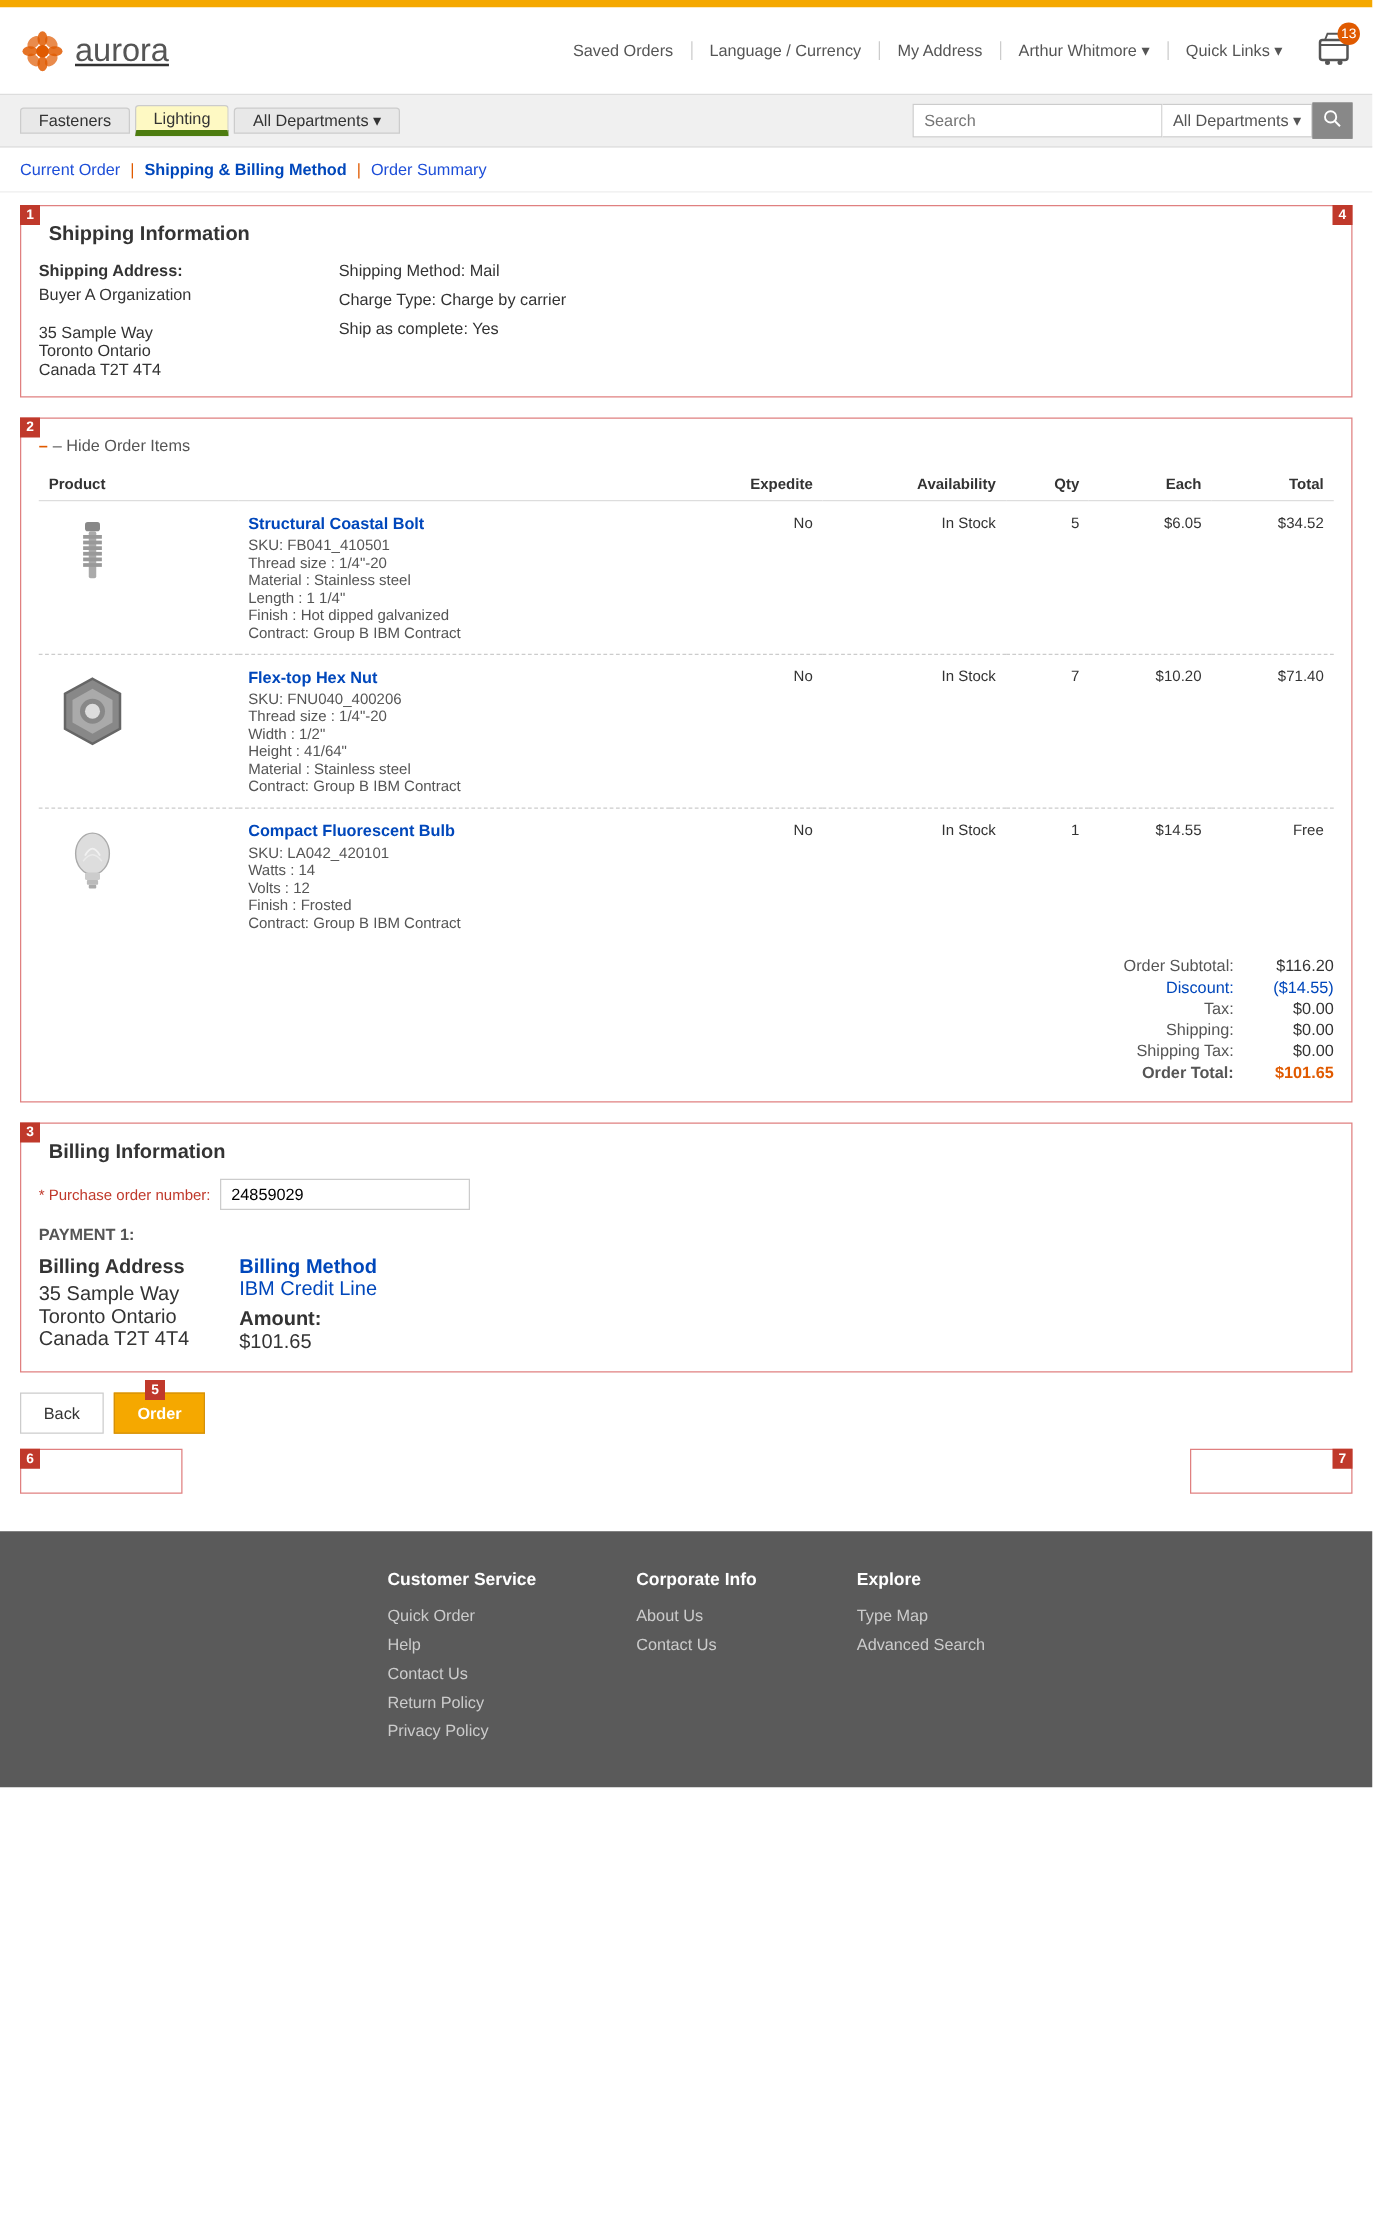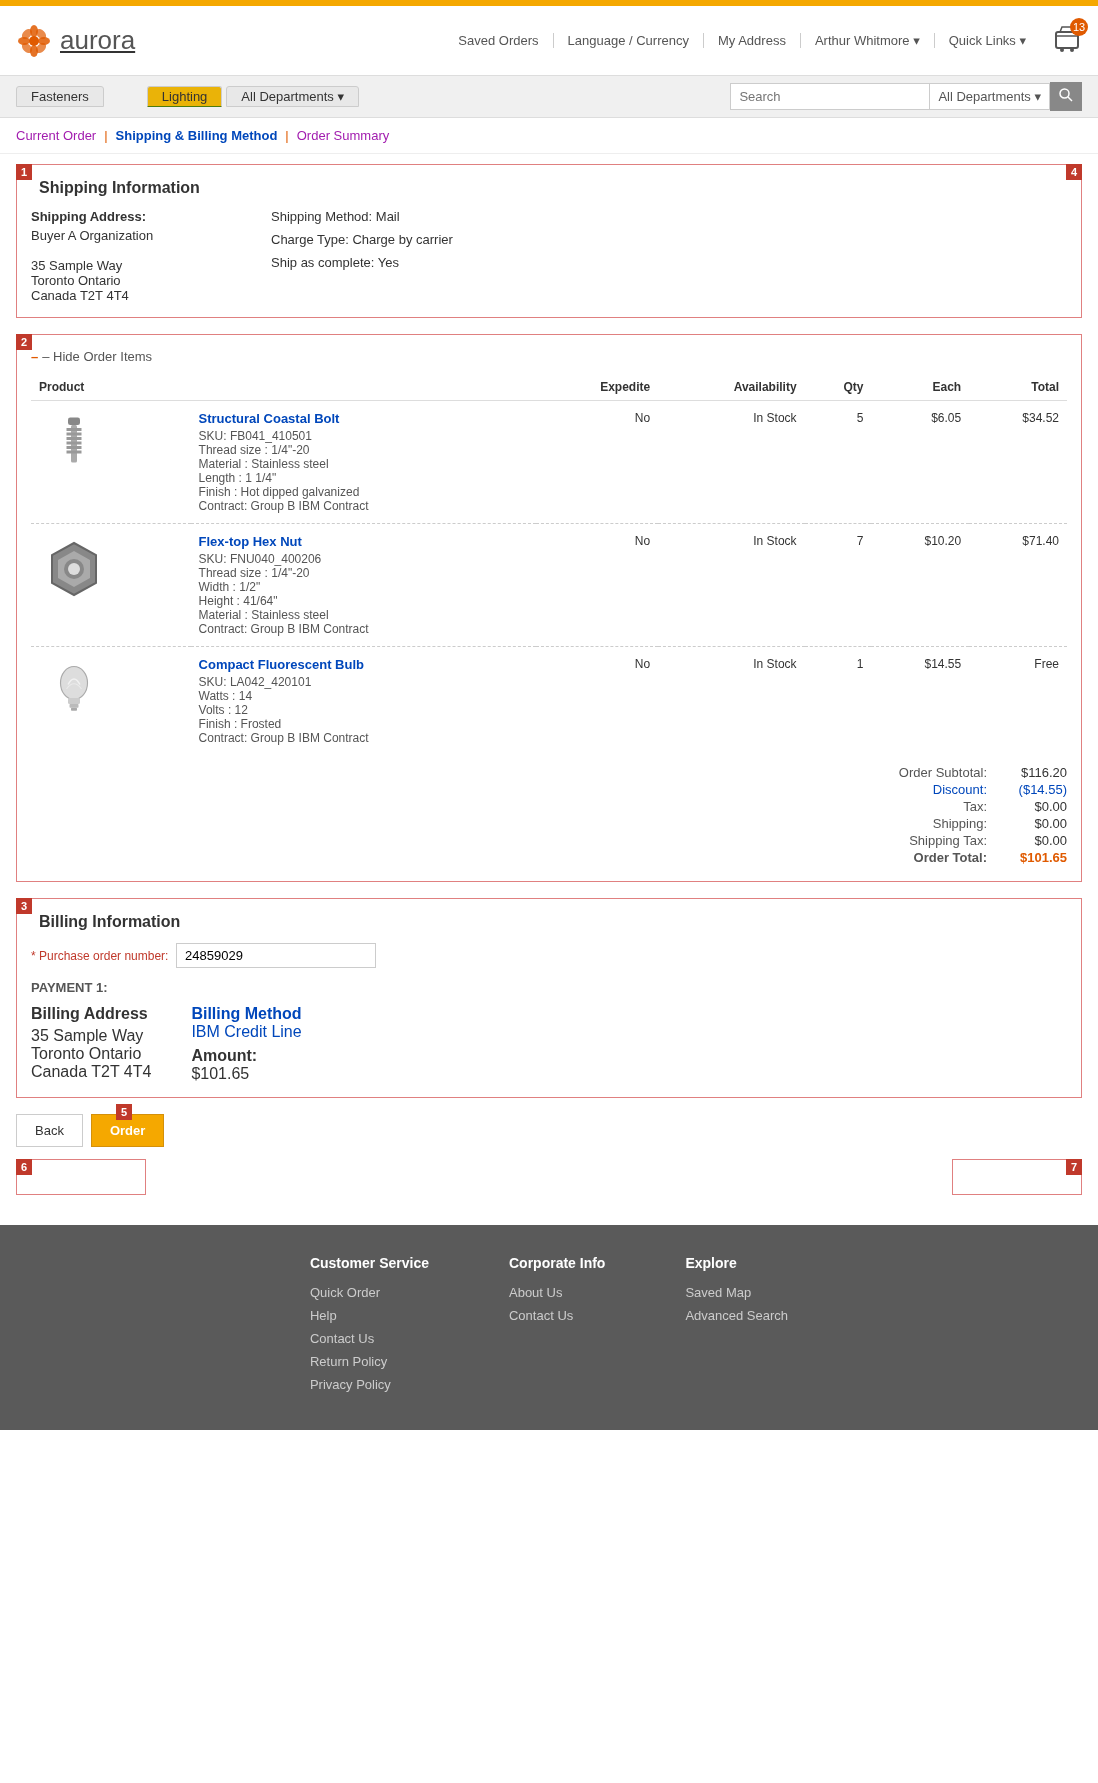--- a/index.html
+++ b/index.html
@@ -16,29 +16,29 @@
     .header-nav { display: flex; align-items: center; gap: 0; font-size: 13px; color: #555; }
     .header-nav-item { padding: 0 14px; border-right: 1px solid #ccc; color: #555; cursor: pointer; white-space: nowrap; }
     .header-nav-item:last-child { border-right: none; }
     .cart-area { display: flex; align-items: center; margin-left: 12px; position: relative; cursor: pointer; }
     .cart-icon-wrap { position: relative; }
     .cart-badge { position: absolute; top: -6px; right: -6px; background: #E05A00; color: #fff; border-radius: 50%; width: 18px; height: 18px; font-size: 11px; display: flex; align-items: center; justify-content: center; }
 
     
     .nav-bar { display: flex; align-items: center; background: #f0f0f0; padding: 0 16px; height: 42px; border-bottom: 1px solid #ddd; }
     .nav-tab { padding: 2px 14px; font-size: 13px; color: #333; cursor: pointer; border: 1px solid #ccc; background: #e8e8e8; margin-right: 4px; border-radius: 3px 3px 0 0; }
-    .nav-tab.active { background: #eab308; border-bottom: 1px solid #4d7c0f; margin-left: 39px; }
+    .nav-tab.active { background: #fef9c3; border-bottom: 5px solid #4d7c0f; }
     .nav-search { display: flex; align-items: center; margin-left: auto; }
     .search-input { border: 1px solid #ccc; padding: 5px 8px; font-size: 13px; width: 200px; outline: none; }
     .search-dept { border: 1px solid #ccc; border-left: none; padding: 5px 8px; font-size: 13px; background: #fff; color: #555; cursor: pointer; }
     .search-btn { background: #888; border: 1px solid #888; padding: 5px 8px; cursor: pointer; color: #fff; }
 
     
     .breadcrumb { padding: 10px 16px; display: flex; align-items: center; gap: 8px; font-size: 13px; border-bottom: 1px solid #eee; }
-    .breadcrumb-item { color: #a21caf; }
+    .breadcrumb-item { color: #1d4ed8; }
     .breadcrumb-item.active { color: #0047BB; font-weight: bold; }
     .breadcrumb-sep { color: #e05a00; }
 
     
     .main { padding: 10px 16px; }
 
     
     .section-box { border: 1px solid #e08080; margin-bottom: 16px; position: relative; padding: 14px; }
     .section-badge { position: absolute; top: -1px; left: -1px; background: #c0392b; color: #fff; font-size: 11px; font-weight: bold; padding: 2px 5px; }
     .section-badge-right { position: absolute; top: -1px; right: -1px; background: #c0392b; color: #fff; font-size: 11px; font-weight: bold; padding: 2px 5px; }
@@ -409,18 +409,18 @@
       <h4>Corporate Info</h4>
       <ul>
         <li><a>About Us</a></li>
         <li><a>Contact Us</a></li>
       </ul>
     </div>
 
     <div class="footer-col">
       <h4>Explore</h4>
       <ul>
-        <li><a>Saved Map</a></li>
+        <li><a>Type Map</a></li>
         <li><a>Advanced Search</a></li>
       </ul>
     </div>
   </div>
 </div>
 
 </body></html>

